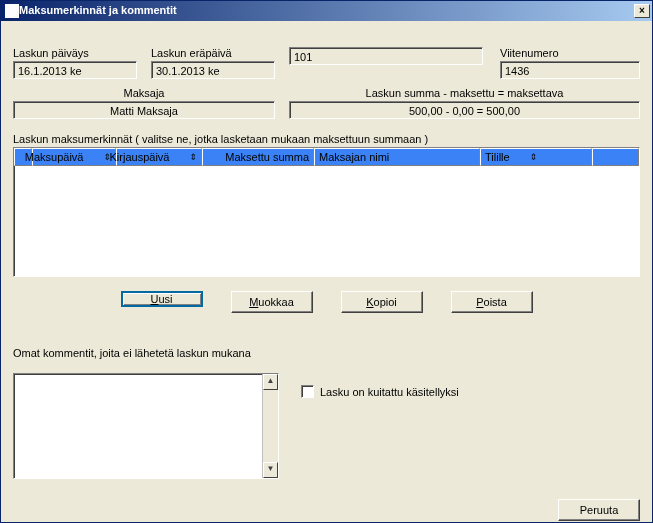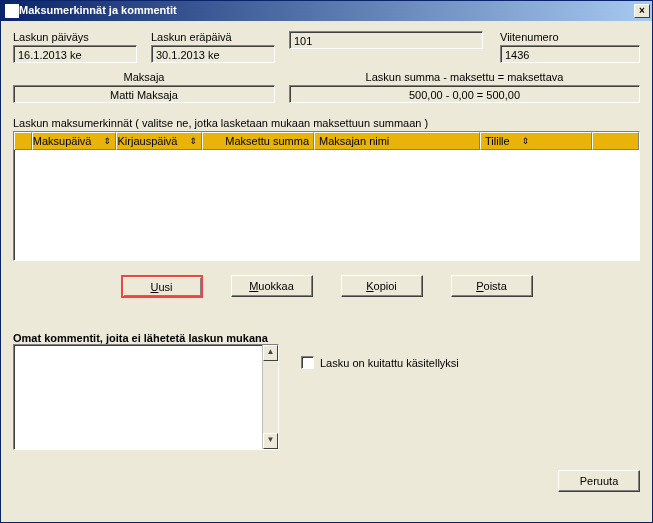--- a/index.html
+++ b/index.html
@@ -31,21 +31,21 @@
   .title-text { font-weight: bold; font-size: 11px; }
   .close-btn {
     width: 16px; height: 14px; background:#ECE9D8;
     border:1px solid #fff; border-right-color:#404040; border-bottom-color:#404040;
     color:#000; font-weight:bold; font-size:10px; line-height:11px; text-align:center;
     cursor: default;
   }
   .client { position:absolute; top:20px; left:0; right:0; bottom:0; padding: 10px 12px; }
 
   .row { display:flex; gap:14px; }
-  .field { display:flex; flex-direction:column; }
+  .field { display:flex; flex-direction:column;margin-top:16px; }
   .lbl { margin-bottom:2px; }
   .sunken {
     background:#fff;
     border: 1px solid;
     border-color: #808080 #fff #fff #808080;
     box-shadow: inset 1px 1px 0 #404040;
     padding: 2px 4px;
     height: 18px;
     line-height: 14px;
     color:#000;
@@ -61,53 +61,53 @@
 
   .grid-wrap {
     border: 1px solid;
     border-color: #808080 #fff #fff #808080;
     box-shadow: inset 1px 1px 0 #404040;
     background:#fff;
     height: 130px;
   }
   .grid-head { display:flex; height:18px; }
   .gh {
-    background:#eab308;
+    background:#3b82f6;
     border-right:1px solid #808080;
     border-bottom:1px solid #808080;
     border-top:1px solid #fff;
     border-left:1px solid #fff;
     font-size:11px;
     display:flex; align-items:center; justify-content:flex-end;
     padding:2px 4px;
-    gap:12px;
+    gap:20px;
     white-space:nowrap;
   }
   .gh.left { justify-content:flex-start; }
   .sort-icon { font-size:9px; line-height:9px; color:#000; }
 
   .btn {
     width: 82px; height: 22px;
     background:#ECE9D8;
     border:1px solid;
     border-color:#fff #404040 #404040 #fff;
     box-shadow: inset -1px -1px 0 #808080;
     font-family:inherit; font-size:11px;
     cursor: default;
     padding:0;
     text-align:center;
   }
   .btn.default {
-    border:2px solid #ef4444;
+    border:2px solid #0369a1;
     box-shadow: inset 1px 1px 0 #fff, inset -1px -1px 0 #808080;
-    height:23px;
+    height:16px;
   }
   .btnrow { display:flex; justify-content:center; gap:28px; margin-top:14px; }
 
-  .comment-label { margin-top:34px; margin-bottom:0;font-weight:bold; }
+  .comment-label { margin-top:34px; margin-bottom:14px; }
   .comment-row { display:flex; align-items:flex-start; gap:22px; }
   .textarea-wrap {
     width: 266px; height: 106px;
     position:relative;
     background:#fff;
     border:1px solid;
     border-color:#808080 #fff #fff #808080;
     box-shadow: inset 1px 1px 0 #404040;
   }
   .textarea-body { position:absolute; inset:0; right:16px; }

